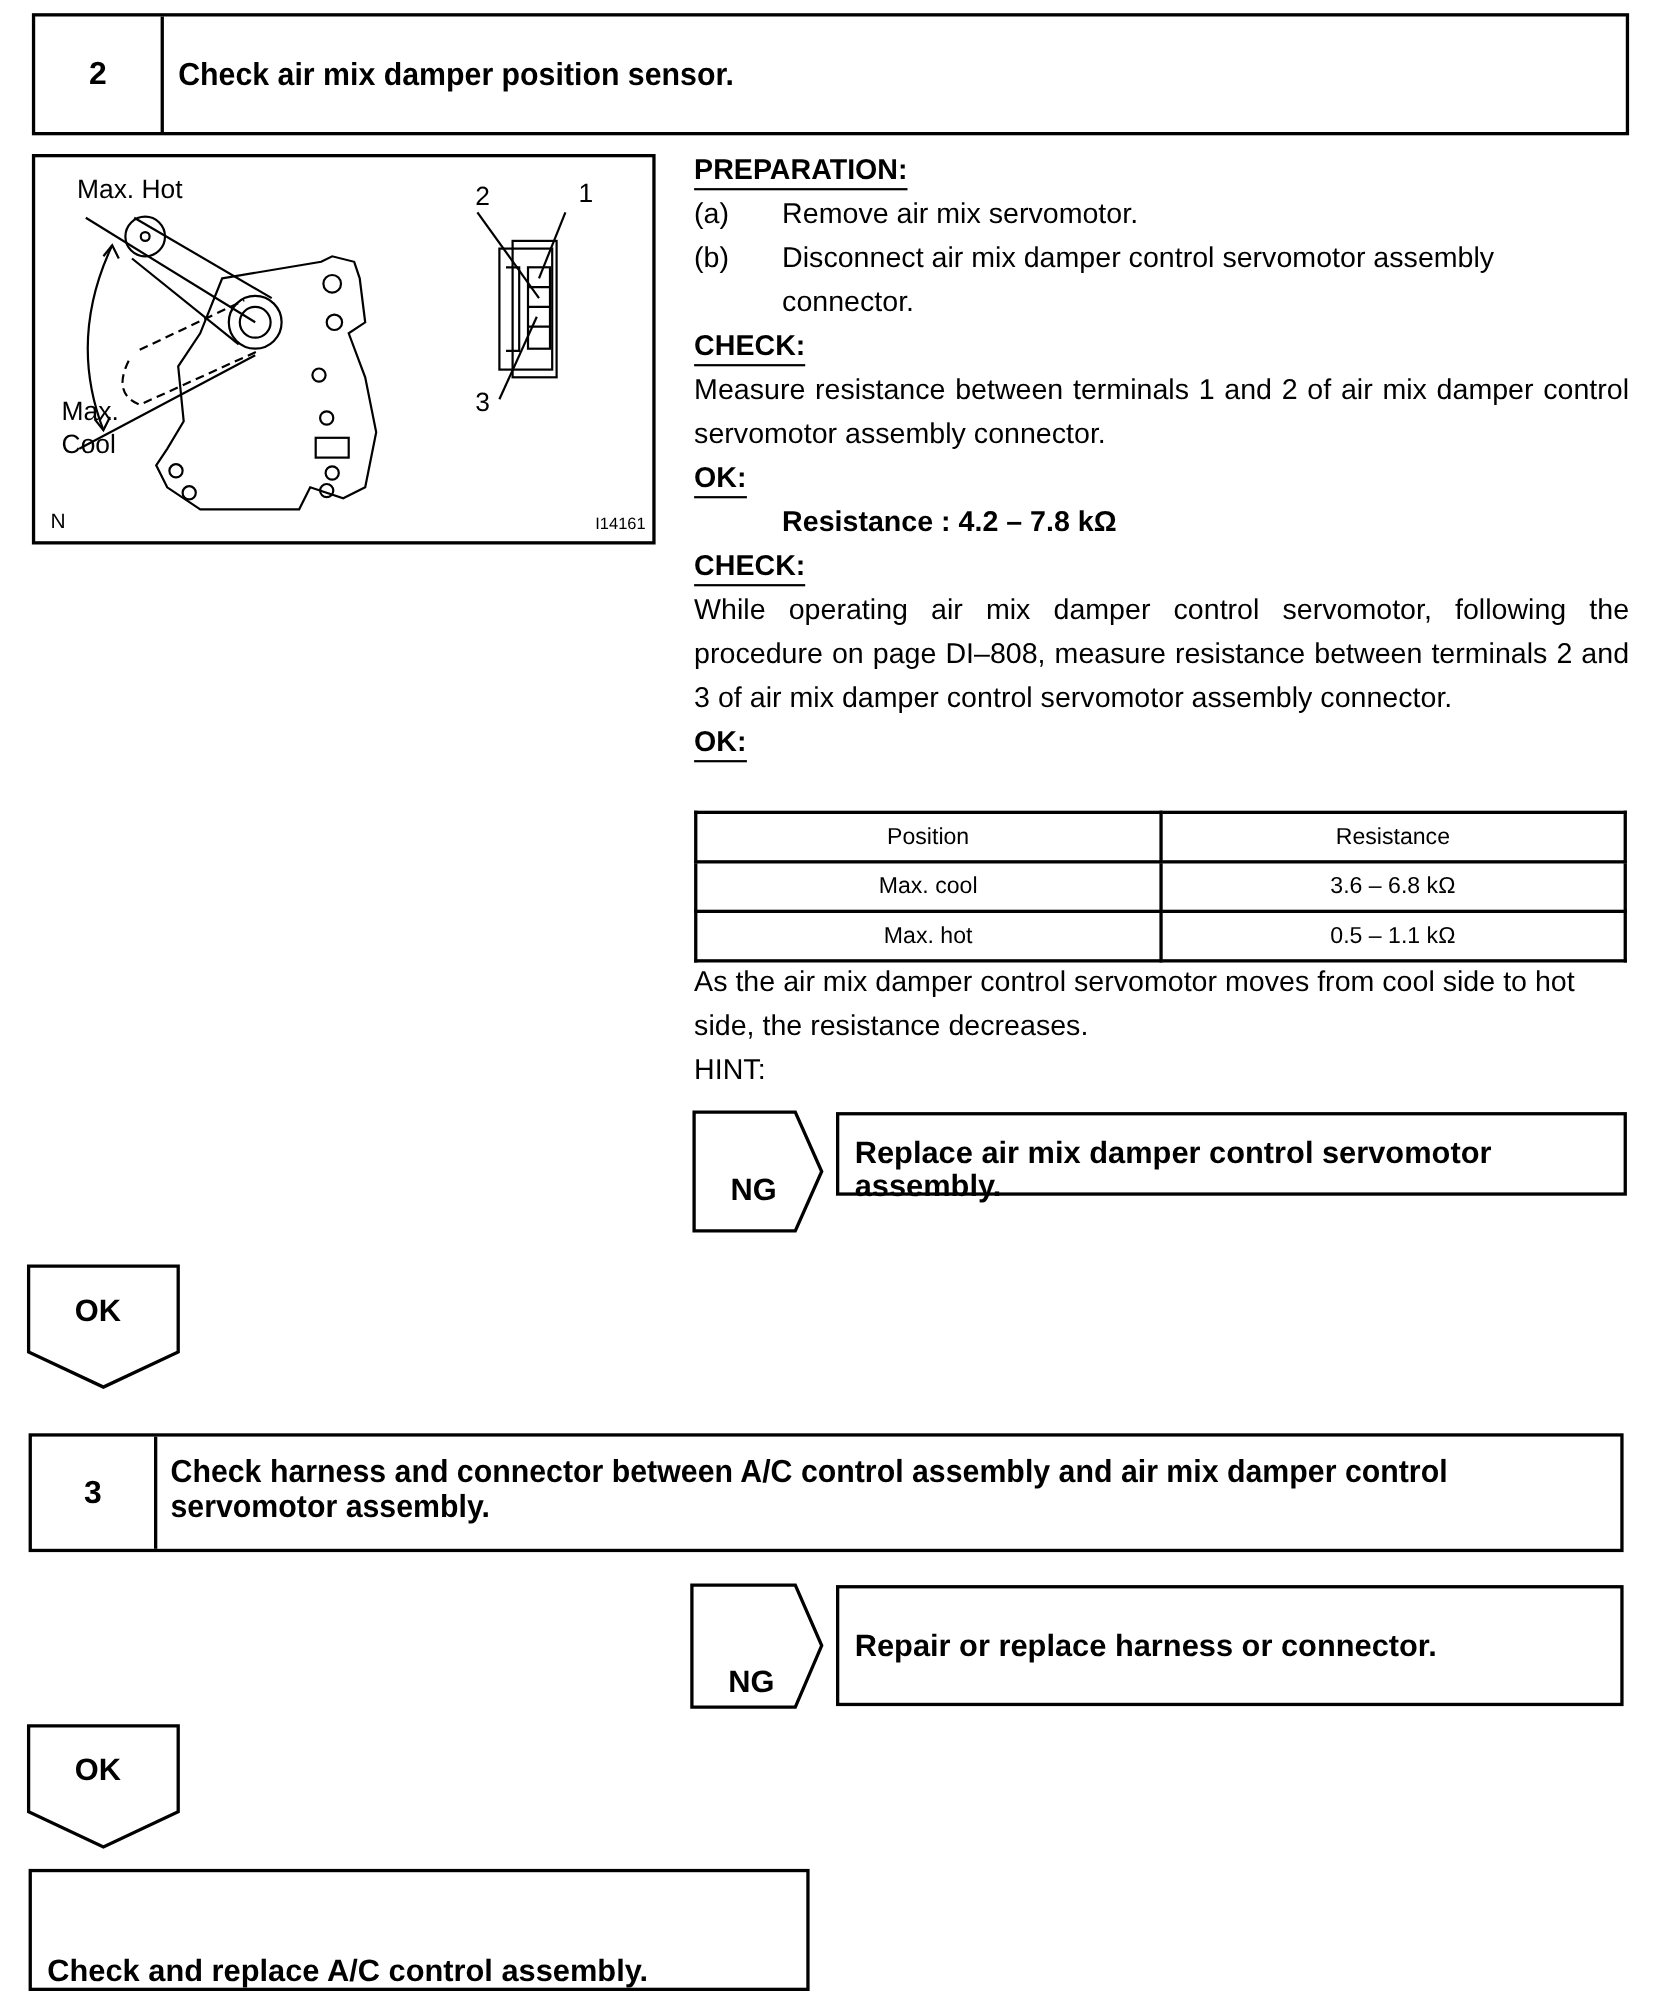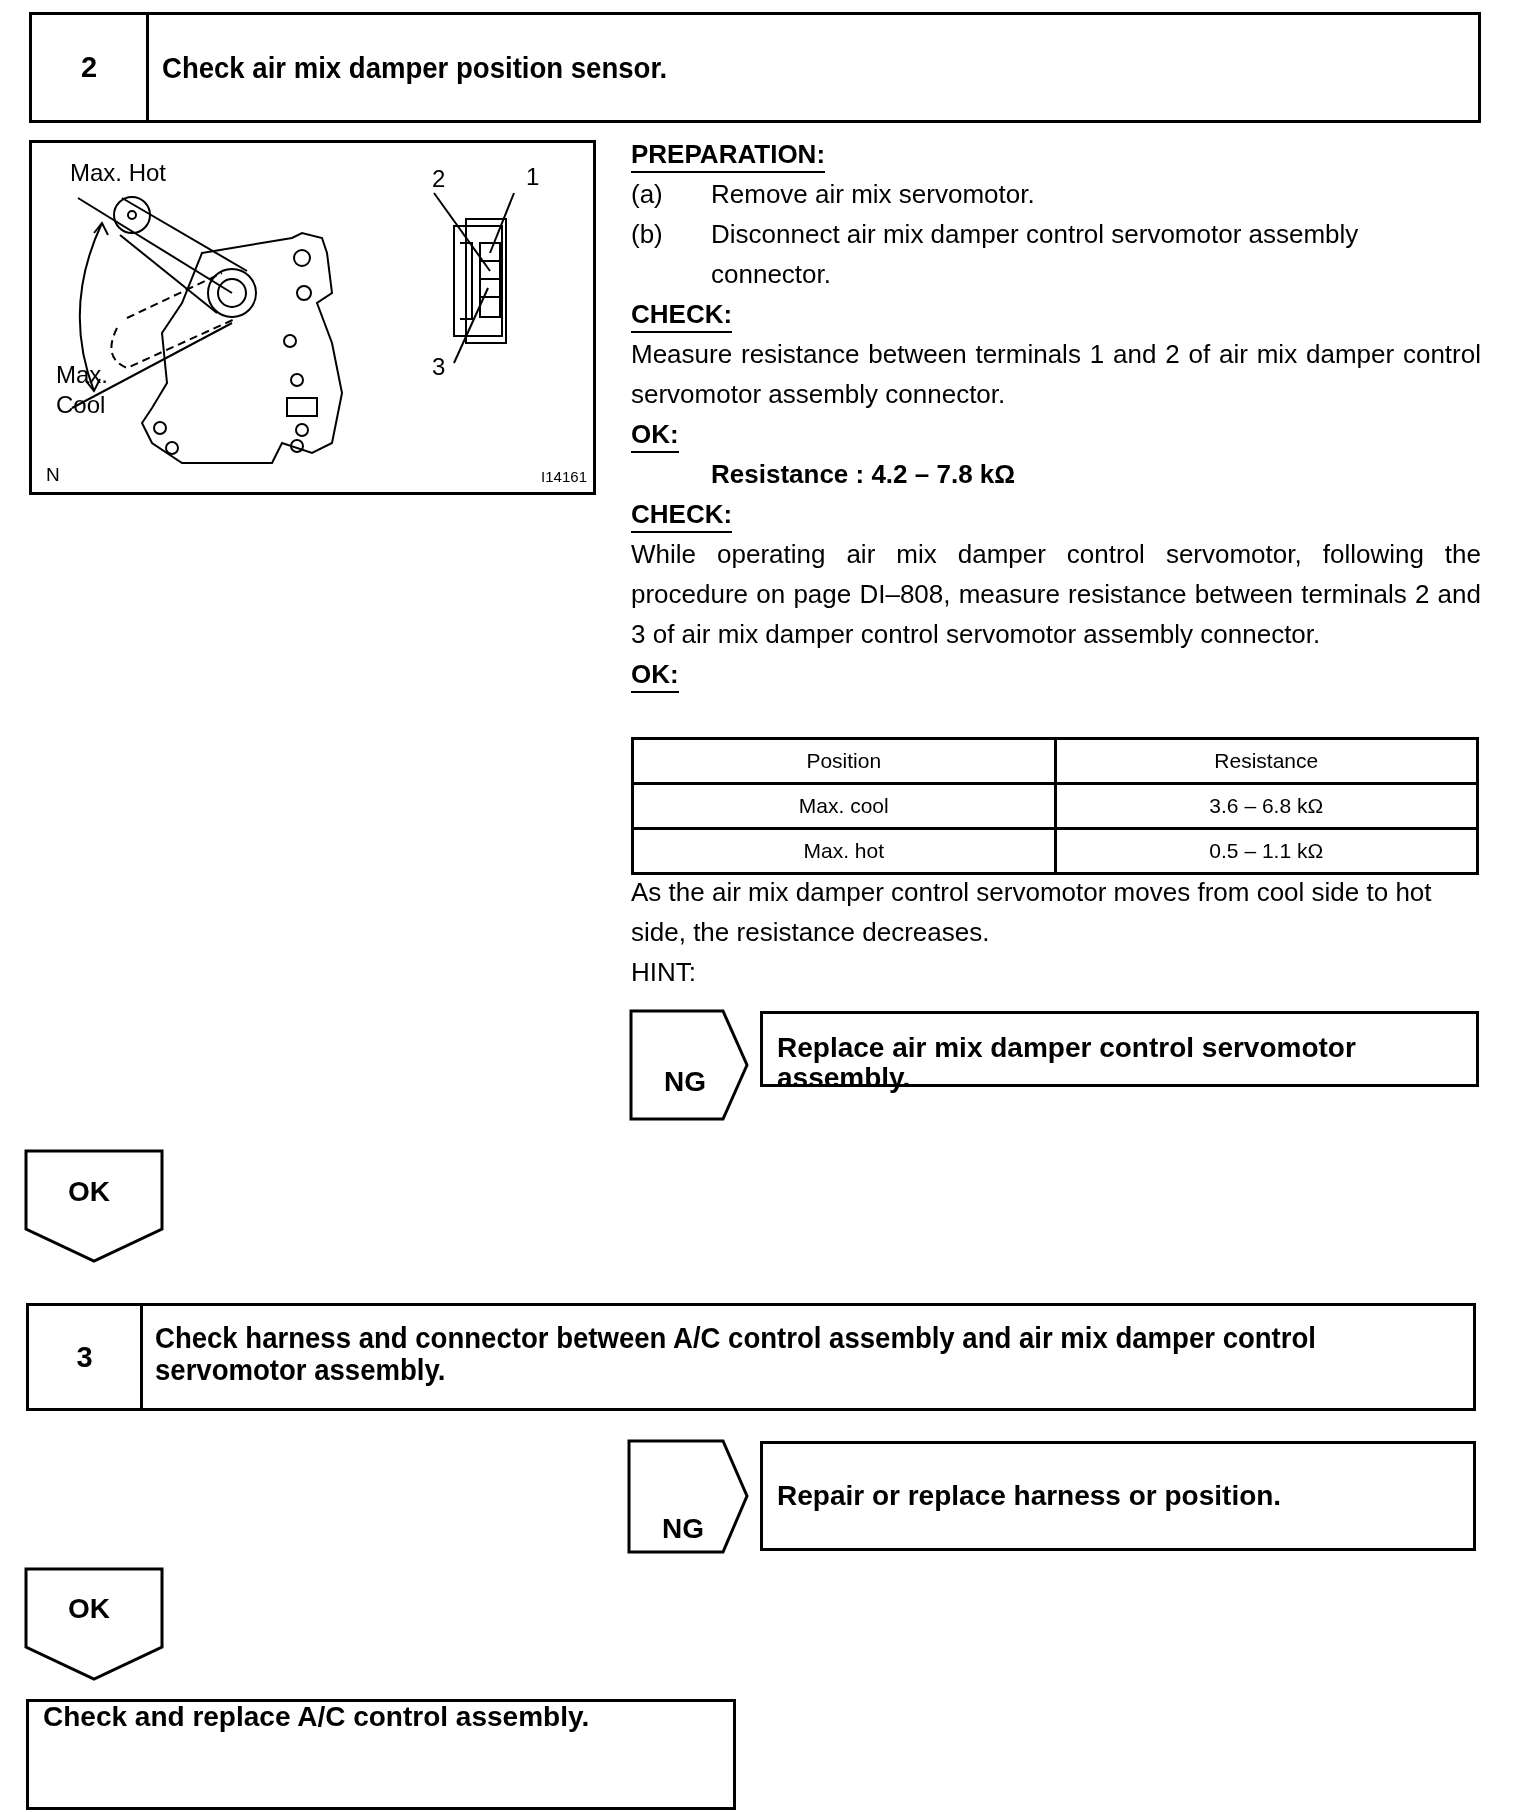--- a/index.html
+++ b/index.html
@@ -11,21 +11,21 @@
   .diag-label{position:absolute;font-size:24px;line-height:28px;}
   .rc{position:absolute;left:631px;width:850px;font-size:26px;line-height:40px;}
   .heading{font-weight:bold;display:inline-block;border-bottom:2px solid #000;line-height:34px;}
   .para{text-align:justify;}
   .item{display:flex;}
   .item .lbl{width:80px;flex:none;}
   table.spec{position:absolute;left:631px;top:737px;width:848px;height:130px;border-collapse:collapse;font-size:21px;}
   table.spec td{border:3px solid #000;text-align:center;padding:0;height:42px;}
   .ng-arrow{position:absolute;}
   .ng-label{position:absolute;font-weight:bold;font-size:28px;margin-top:33px;}
-  .result-box{position:absolute;border:3px solid #000;box-sizing:border-box;font-weight:bold;font-size:28px;line-height:30px;padding:0 14px;display:flex;align-items:flex-start;}
+  .result-box{position:absolute;border:3px solid #000;box-sizing:border-box;font-weight:bold;font-size:28px;line-height:30px;padding:0 14px;display:flex;align-items:flex-end;}
   .ok-label{position:absolute;font-weight:bold;font-size:28px;}
 </style>
 </head>
 <body>
 
 <div class="step-header" style="left:29px;top:12px;width:1452px;height:111px;">
   <div class="step-num" style="width:117px;">2</div>
   <div class="step-title" style="left:130px;">Check air mix damper position sensor.</div>
 </div>
 
@@ -140,21 +140,21 @@
 <div class="step-header" style="left:26px;top:1303px;width:1450px;height:108px;">
   <div class="step-num" style="width:114px;">3</div>
   <div class="step-title" style="left:126px;align-items:flex-start;padding-top:16px;">Check harness and connector between A/C control assembly and air mix damper control servomotor assembly.</div>
 </div>
 
 <svg class="ng-arrow" style="left:627px;top:1439px;" width="124" height="115">
   <path d="M2 2 L96 2 L120 57 L96 113 L2 113 Z" fill="none" stroke="#000" stroke-width="3"></path>
 </svg>
 <div class="ng-label" style="left:662px;top:1480px;">NG</div>
 <div class="result-box" style="left:760px;top:1441px;width:716px;height:110px;align-items:flex-start;padding-top:37px;">
-  <span>Repair or replace harness or position.</span>
+  <span>Repair or replace harness or connector.</span>
 </div>
 
 <svg class="ng-arrow" style="left:24px;top:1567px;" width="144" height="118">
   <path d="M2 2 L138 2 L138 80 L70 112 L2 80 Z" fill="none" stroke="#000" stroke-width="3"></path>
 </svg>
 <div class="ok-label" style="left:68px;top:1593px;">OK</div>
 
 <div class="result-box" style="left:26px;top:1699px;width:710px;height:111px;">
   <span>Check and replace A/C control assembly.</span>
 </div>

